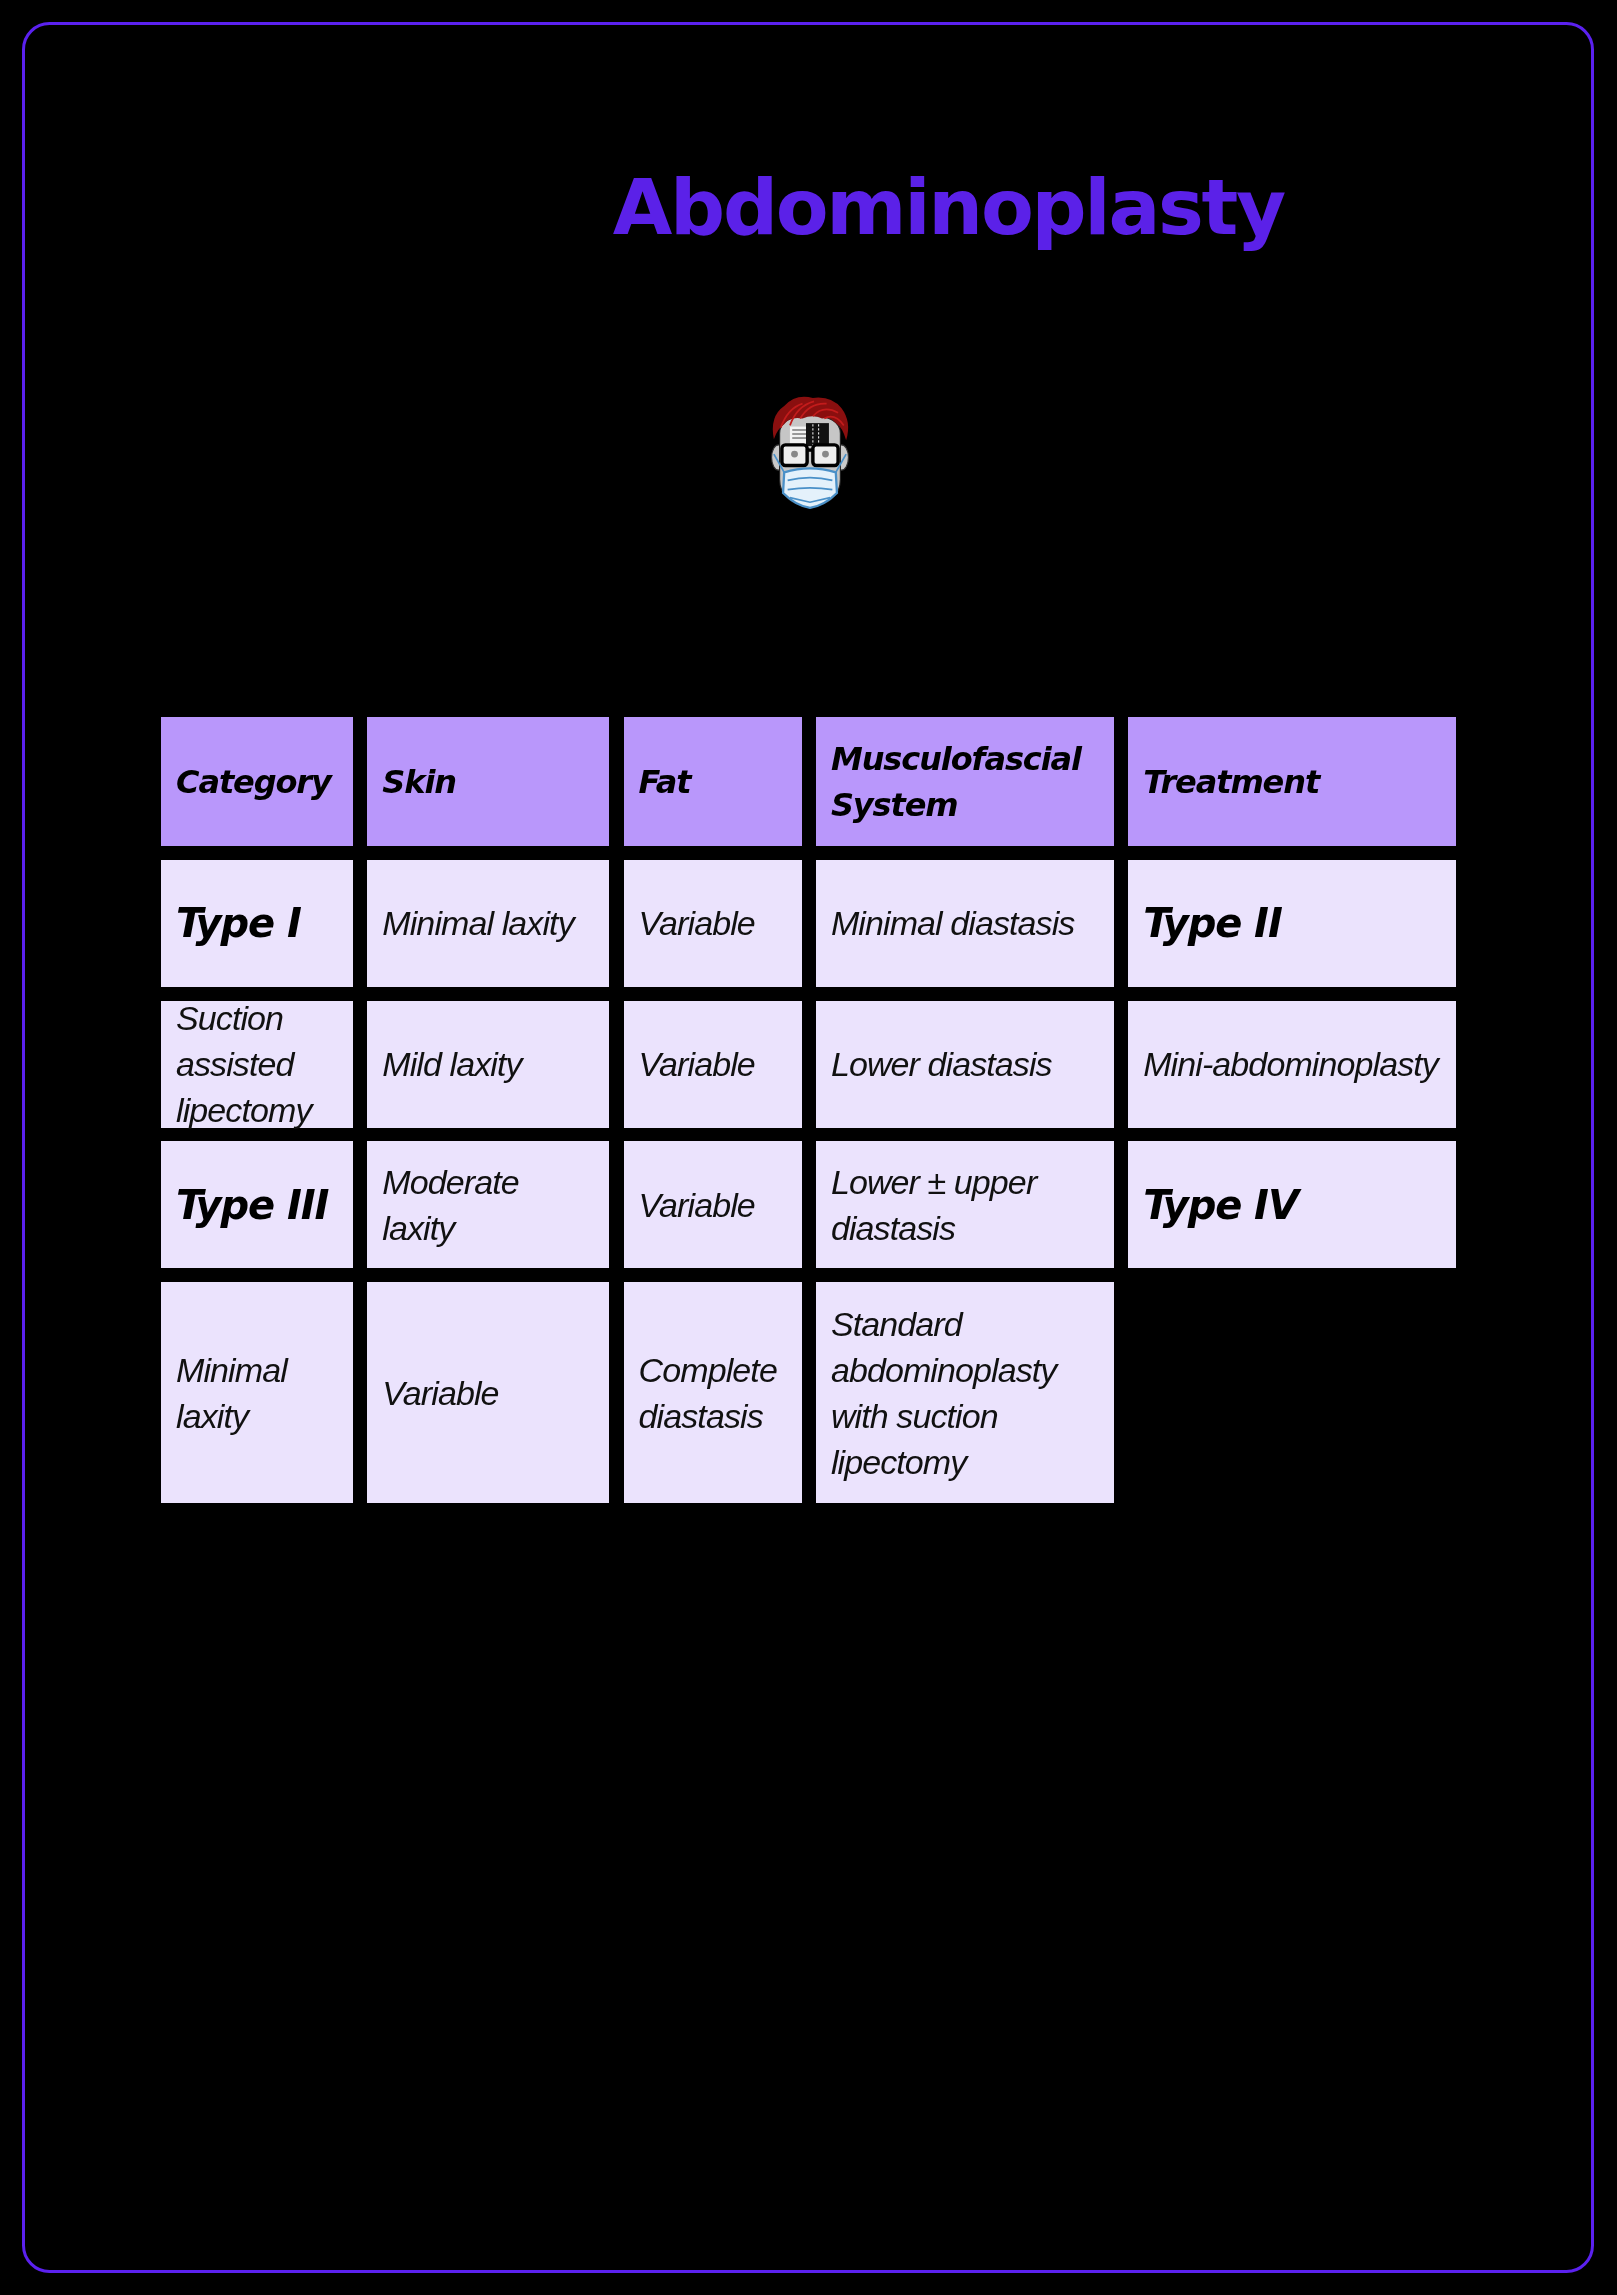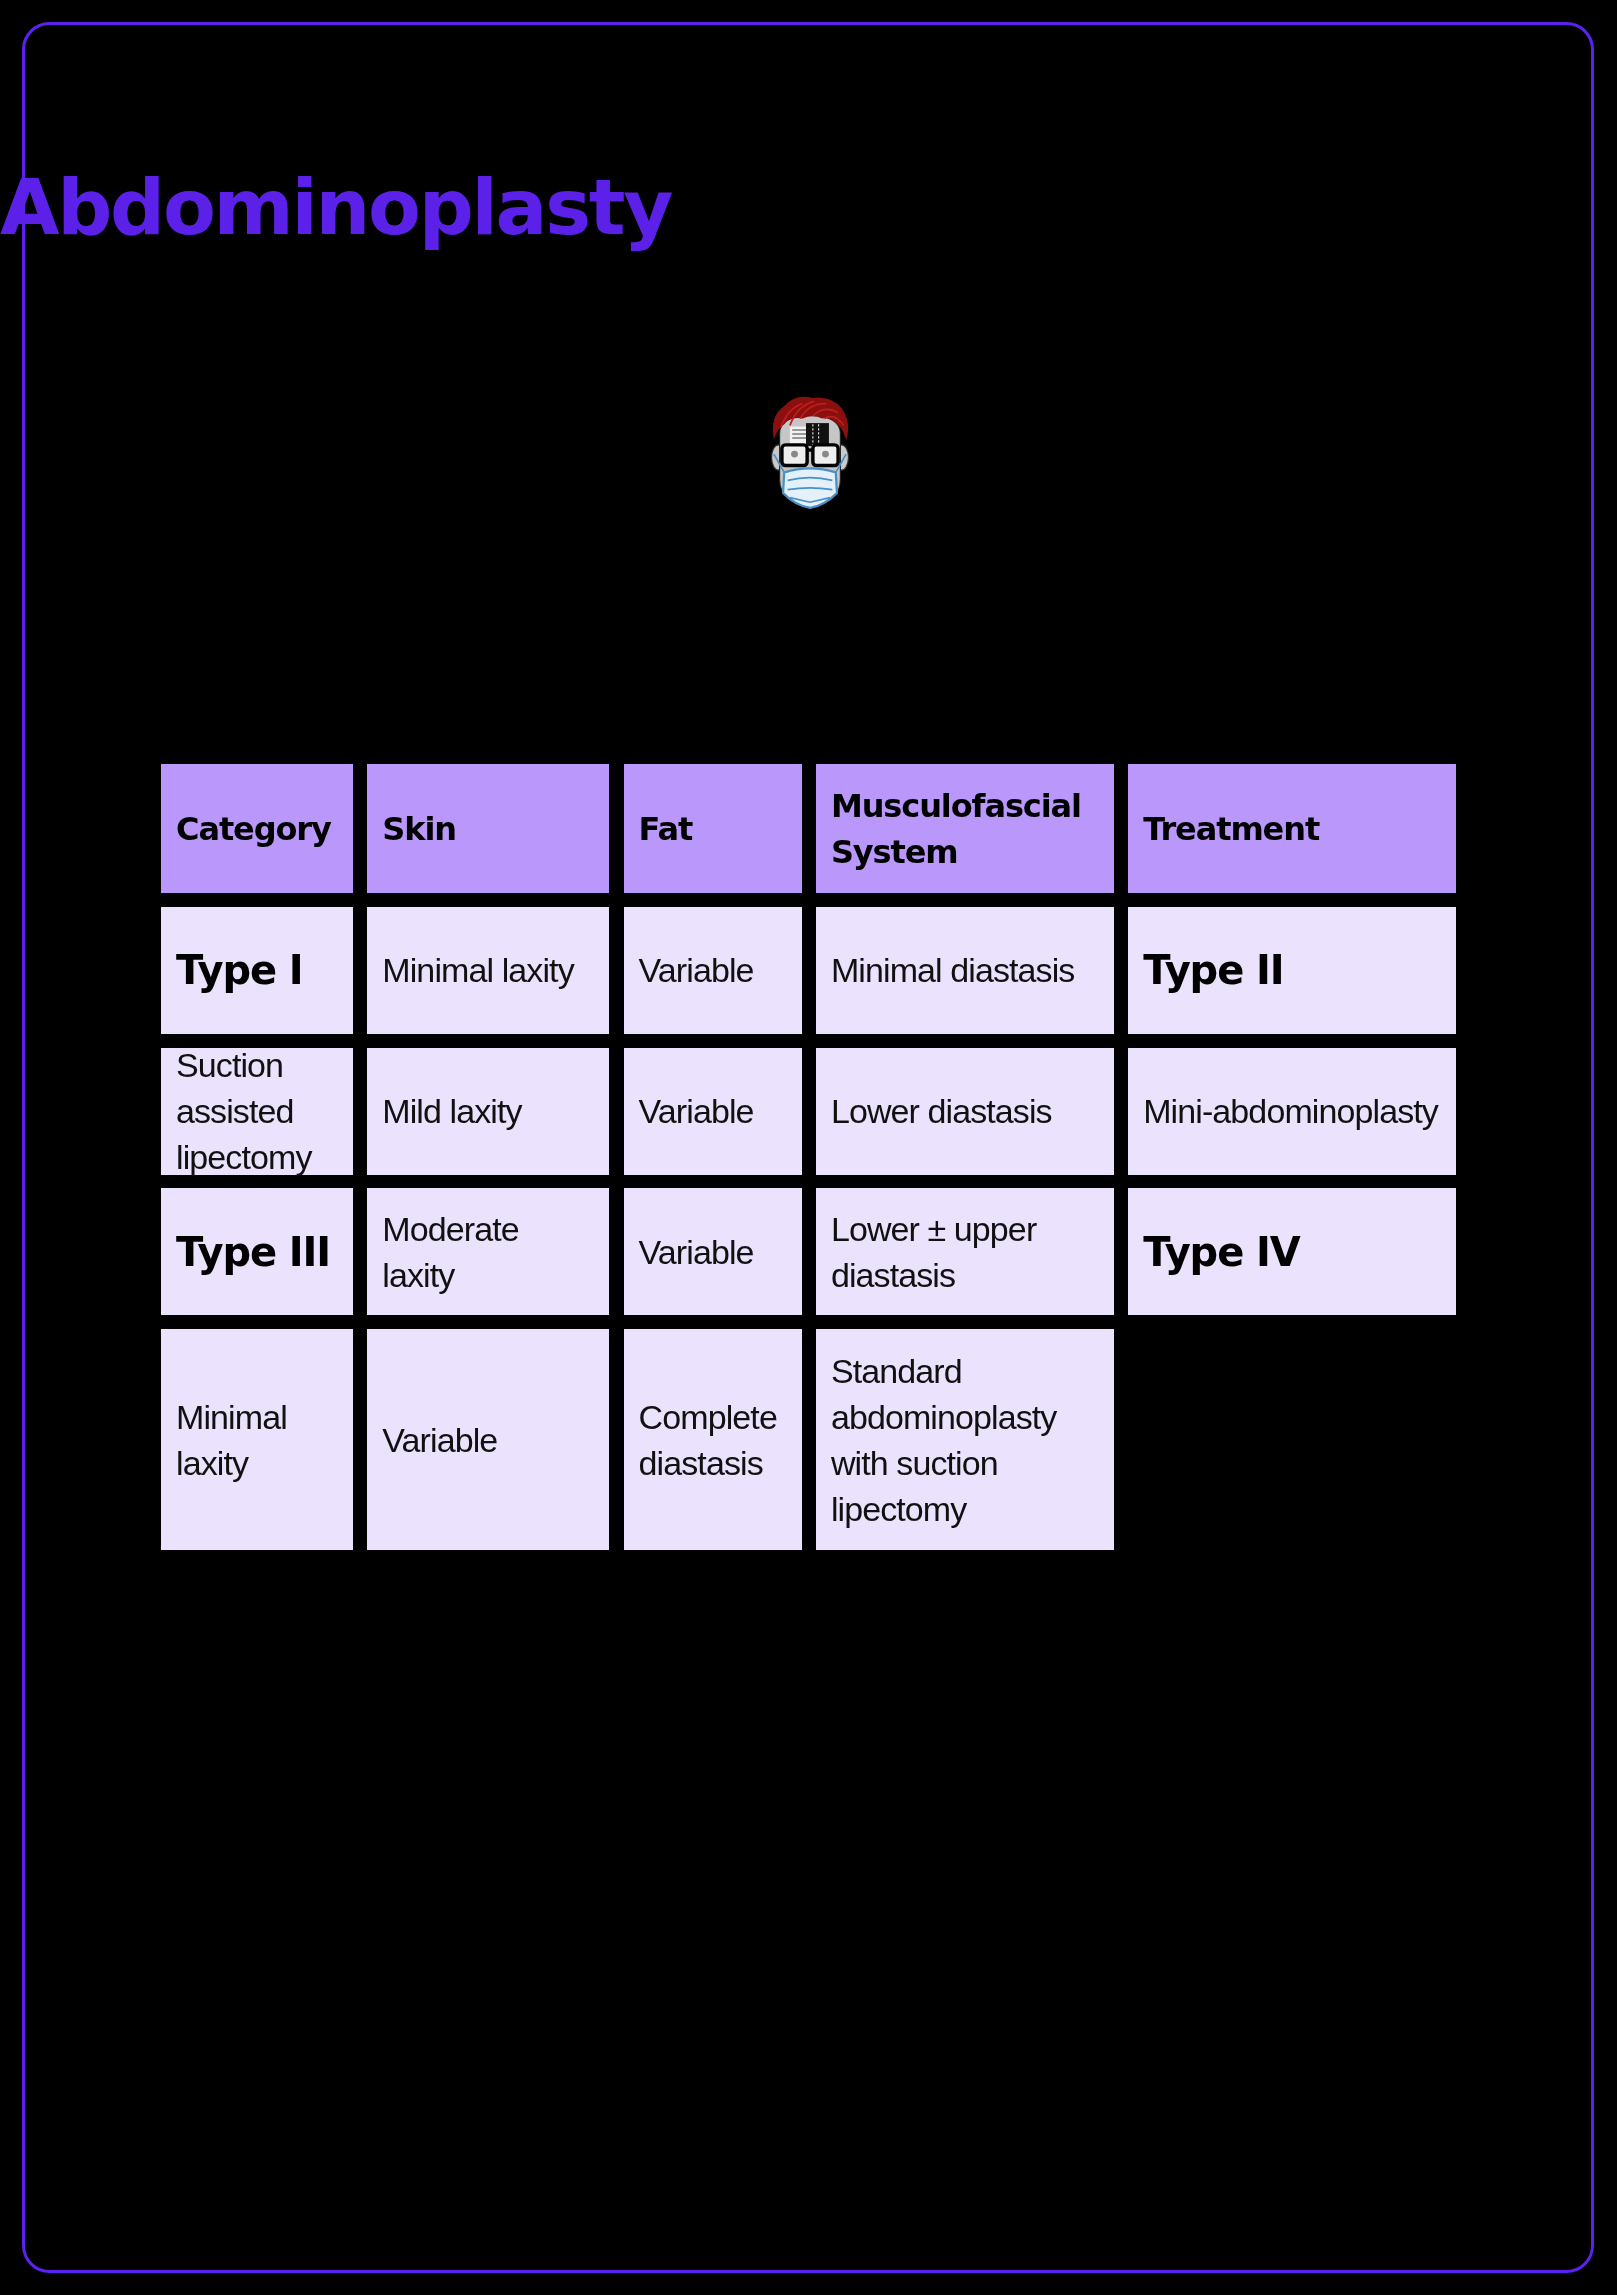--- a/index.html
+++ b/index.html
@@ -22,45 +22,46 @@
       height: 2251px;
       box-sizing: border-box;
       border: 3.4px solid #5b21ef;
       border-radius: 27.5px;
     }
     .title {
       position: absolute;
       left: 0;
       top: 156px;
       width: 1284px;
-      text-align: left;
+      text-align: right;
       font-family: "DejaVu Sans", sans-serif;
       font-weight: bold;
       font-size: 77px;
       letter-spacing: -2.3px;
       line-height: 103px;
       color: #5b21e8;
       margin: 0;
     }
     .avatar {
       position: absolute;
       left: 767px;
       top: 393px;
       width: 86px;
       height: 121px;
     }
     .grid {
       position: absolute;
       left: 161px;
-      top: 764px;
+      top: 717px;
       display: grid;
       grid-template-columns: 192px 242px 178px 298px 328px;
       grid-template-rows: 129px 127px 127px 127px 221px;
       column-gap: 14.3px;
       row-gap: 13.8px;
+      font-style: italic;
     }
     .cell {
       box-sizing: border-box;
       padding: 0 15px;
       display: flex;
       align-items: center;
       font-family: "DejaVu Sans", sans-serif;
       font-size: 32px;
       line-height: 46px;
       color: #111111;

